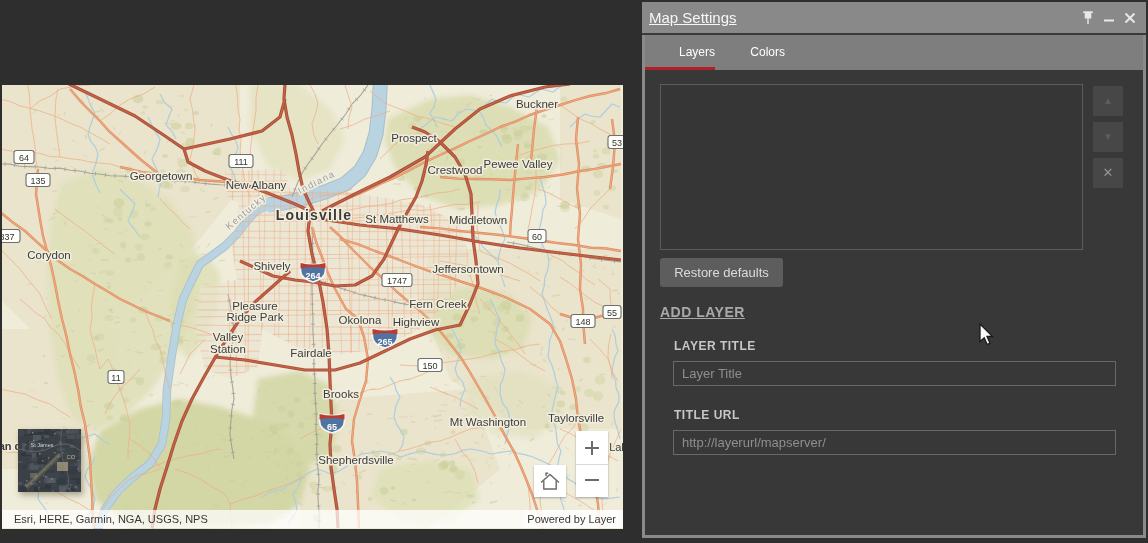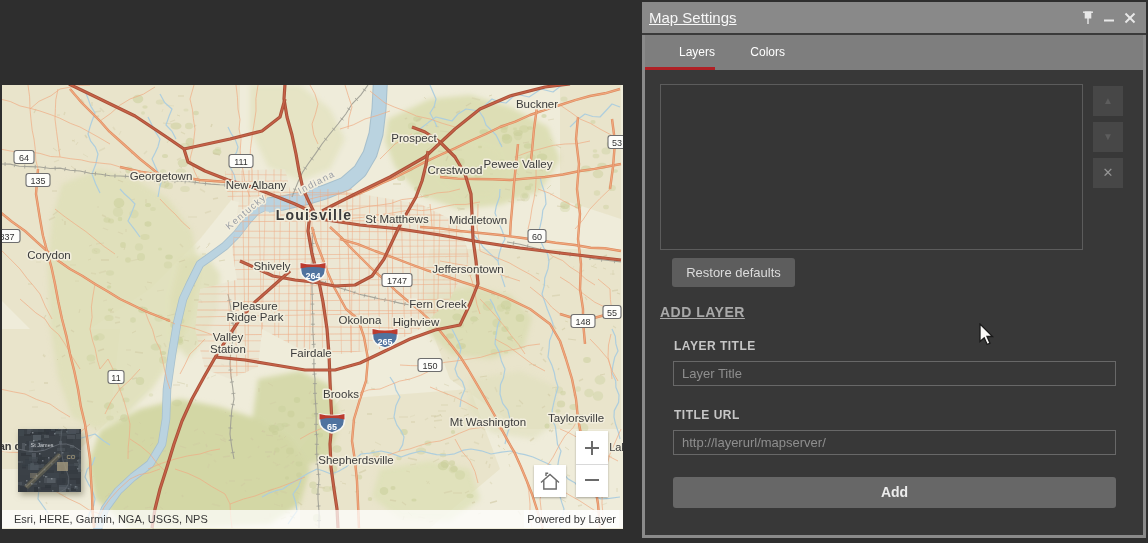--- a/index.html
+++ b/index.html
@@ -25,21 +25,21 @@
 #setp .panel-hdr { height:33px; line-height:31px; margin:0 -3px 0 -3px; padding-left:7px; }
 #tabs { height:35px; background:#7e7e7e; position:relative; }
 .tab { display:inline-block; width:70px; text-align:right; color:#ffffff; font-size:12px; line-height:34px; }
 #tabs .red { position:absolute; left:0; top:32px; width:70px; height:3px; background:#b02025; }
 #sbody { position:relative; height:464px; }
 #listbox { position:absolute; left:15px; top:14px; width:423px; height:166px; background:#363636; border:1px solid #5c5c5c; }
 .sqbtn { position:absolute; left:448px; width:30px; height:30px; background:#474747; color:#5f5f5f;
   text-align:center; font-size:10px; line-height:30px; color:#5d5d5d; }
 .sqbtn.x { color:#959595; font-size:13px; }
 #restore { position:absolute; left:15px; top:188px; width:123px; height:29px; background:#5d5d5d; color:#dcdcdc;
-  font-size:13px; text-align:center; line-height:29px; border-radius:3px;margin-left:12px; }
+  font-size:13px; text-align:center; line-height:29px; border-radius:3px; }
 .sechead { position:absolute; left:15px; color:#a9a9a9; font-weight:bold; font-size:14px; letter-spacing:0.5px; }
 .flabel { position:absolute; left:29px; color:#c6c6c6; font-weight:bold; font-size:12px; letter-spacing:0.5px; }
 .finput { position:absolute; left:28px; width:443px; height:25px; border:1px solid #686868; background:#383838;
   color:#8e8e8e; font-size:13px; line-height:23px; padding-left:8px; }
 #addbtn { position:absolute; left:28px; top:407px; width:443px; height:31px; background:#676767; color:#ececec;
   font-weight:bold; font-size:14px; text-align:center; line-height:31px; border-radius:3px; }
 </style></head>
 <body>
 
 <div id="mapp">
@@ -1384,19 +1384,18 @@
     <div id="listbox"></div>
     <div class="sqbtn" style="top:16px;">▲</div>
     <div class="sqbtn" style="top:52px;">▼</div>
     <div class="sqbtn x" style="top:88px;">✕</div>
     <div id="restore">Restore defaults</div>
     <div class="sechead" style="top:234px;text-decoration:underline;">ADD LAYER</div>
     <div class="flabel" style="top:269px;">LAYER TITLE</div>
     <div class="finput" style="top:291px;">Layer Title</div>
     <div class="flabel" style="top:338px;">TITLE URL</div>
     <div class="finput" style="top:360px;">http://layerurl/mapserver/</div>
-    <div id="addbtn">Add</div>
   </div>
 </div>
 
 <svg width="24" height="32" style="position:absolute;left:979px;top:323px;">
   <path d="M1,1 L1,18.5 L5.2,14.8 L8.2,21.5 L11,20.2 L8,13.5 L13.5,13.5 Z" fill="#faf9f7" stroke="#1a1a1a" stroke-width="1.3"></path>
 </svg>
 
 </body></html>

